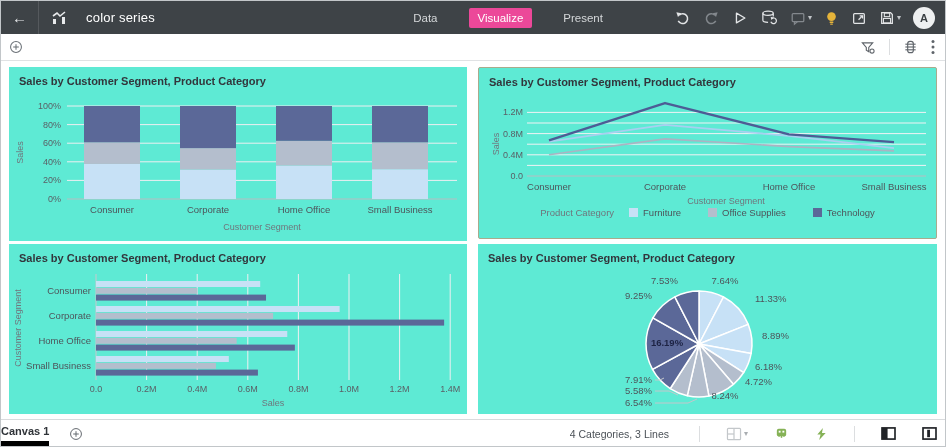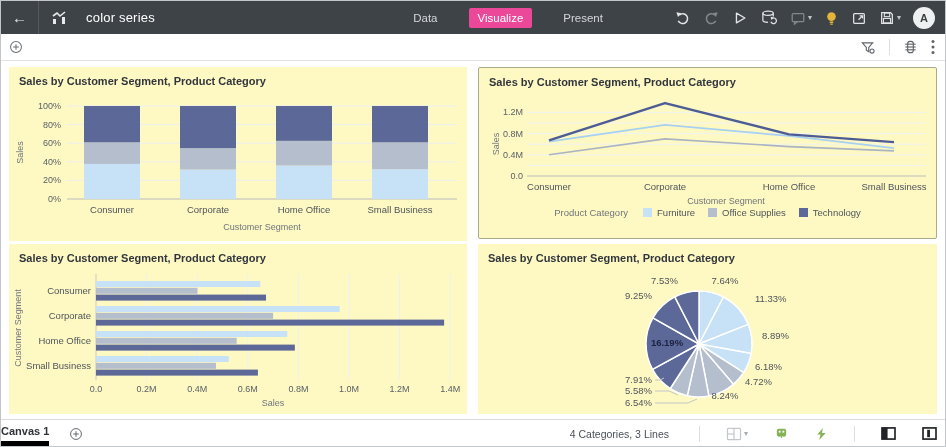--- a/index.html
+++ b/index.html
@@ -24,21 +24,21 @@
 
   
   .fbar { position:absolute; left:0; top:33px; width:100%; height:27px; background:#fff; border-bottom:1px solid #e0e2e4; display:flex; align-items:center; padding:0 10px 0 8px; }
   .fbar-left { display:flex; align-items:center; gap:4px; cursor:pointer; }
   .fbar-text { color:#6a7076; font-size:11px; }
   .fbar-right { margin-left:auto; display:flex; align-items:center; gap:13px; }
   .vdiv { width:1px; height:16px; background:#dcdee0; }
 
   
   .canvas { position:absolute; left:0; top:60px; width:100%; height:358px; background:#fff; }
-  .tile { position:absolute; background:#fef9c3; }
+  .tile { position:absolute; background:#5eead4; }
   .tile.selected { border:1px solid #a9ab8d; border-radius:2px; }
   .chart-title { font-size:11px; font-weight:bold; color:#32363c; padding:8px 0 0 10px; height:22px; white-space:nowrap; }
   .tile svg { position:absolute; left:0; top:22px; }
   .legend-row { position:absolute; left:0; bottom:20px; width:100%; display:flex; align-items:center; justify-content:center; gap:13px; font-size:9.5px; }
   .legend-title { color:#6f757c; margin-right:2px; }
   .legend-item { display:flex; align-items:center; gap:5px; cursor:pointer; color:#4e545a; }
   .swatch { width:9px; height:9px; display:inline-block; }
 
   
   .ftr { position:absolute; left:0; top:418px; width:100%; height:28px; border-top:1px solid #d9dbdd; display:flex; align-items:center; background:#fff; }
@@ -223,21 +223,21 @@
           <polyline points="70,50.384 186,13.072000000000003 310,44.342 415,52.08" fill="none" stroke="#4d5c95" stroke-width="2.4" stroke-linejoin="round"></polyline>
           <text x="70" y="100" text-anchor="middle" font-size="9.5" fill="#4e545a" font-family="&quot;Liberation Sans&quot;, sans-serif">Consumer</text>
           <text x="186" y="100" text-anchor="middle" font-size="9.5" fill="#4e545a" font-family="&quot;Liberation Sans&quot;, sans-serif">Corporate</text>
           <text x="310" y="100" text-anchor="middle" font-size="9.5" fill="#4e545a" font-family="&quot;Liberation Sans&quot;, sans-serif">Home Office</text>
           <text x="415" y="100" text-anchor="middle" font-size="9.5" fill="#4e545a" font-family="&quot;Liberation Sans&quot;, sans-serif">Small Business</text>
           <text x="247" y="114" text-anchor="middle" font-size="9" fill="#6f757c" font-family="&quot;Liberation Sans&quot;, sans-serif">Customer Segment</text>
           <text x="20" y="54" text-anchor="middle" font-size="9" fill="#6f757c" font-family="&quot;Liberation Sans&quot;, sans-serif" transform="rotate(-90 20 54)">Sales</text>
         </svg>
       <div class="legend-row">
         <span class="legend-title">Product Category</span>
-        <span id="legend-items" style="display:flex; gap:13px;">
+        <span id="legend-items" style="display:flex; gap:27px;">
             <span class="legend-item">
               <span class="swatch" style="background: rgb(199, 225, 246);"></span>
               <span>Furniture</span>
             </span>
             <span class="legend-item">
               <span class="swatch" style="background: rgb(180, 190, 205);"></span>
               <span>Office Supplies</span>
             </span>
             <span class="legend-item">
               <span class="swatch" style="background: rgb(91, 104, 152);"></span>

